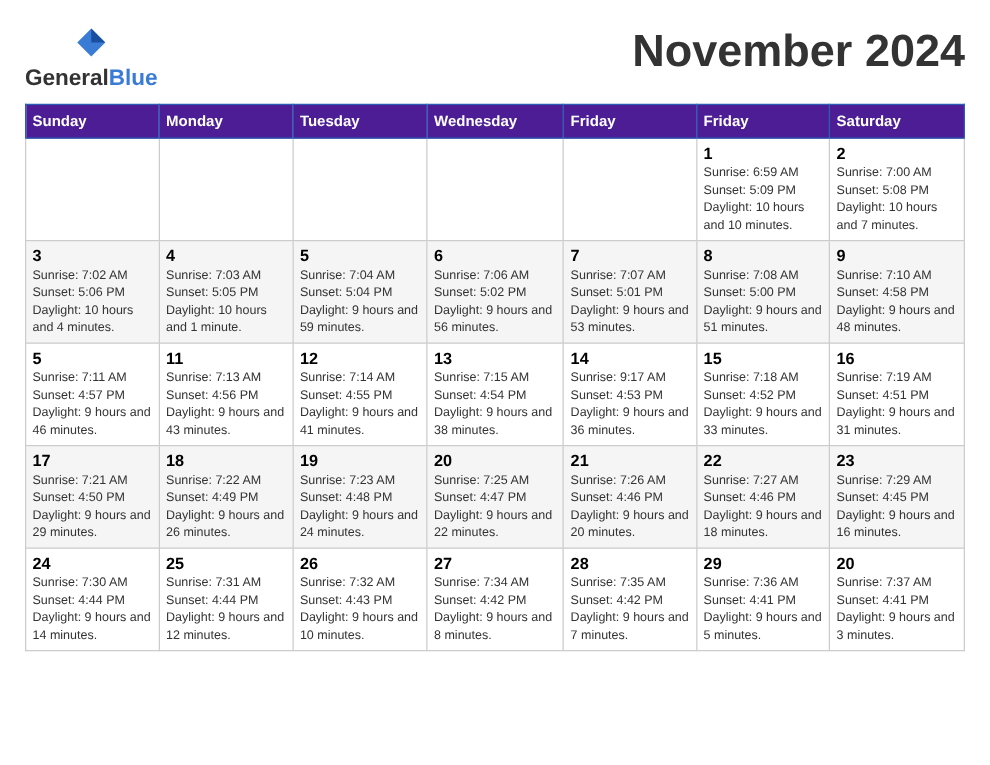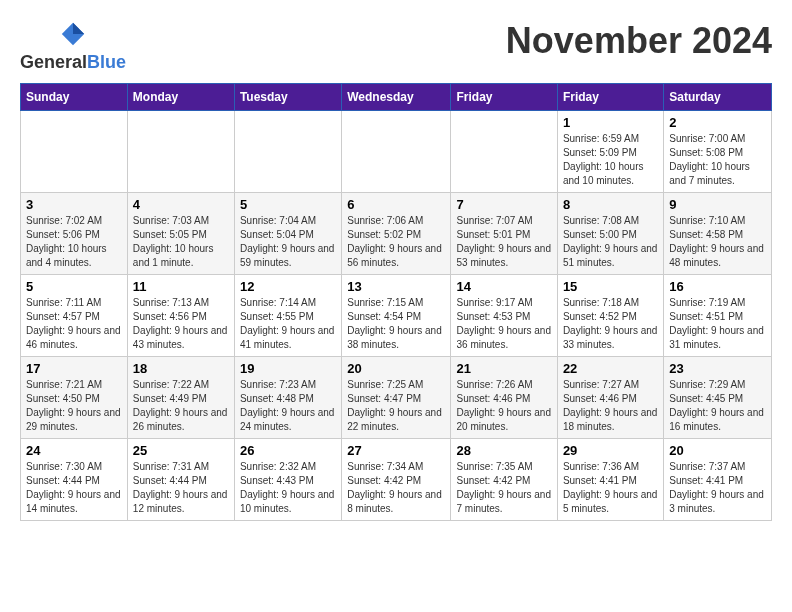--- a/index.html
+++ b/index.html
@@ -277,21 +277,21 @@
 Daylight: 9 hours and 14 minutes.</div>
         </td>
         <td>
           <div class="day-number">25</div>
           <div class="day-detail">Sunrise: 7:31 AM
 Sunset: 4:44 PM
 Daylight: 9 hours and 12 minutes.</div>
         </td>
         <td>
           <div class="day-number">26</div>
-          <div class="day-detail">Sunrise: 2:32 AM
+          <div class="day-detail">Sunrise: 7:32 AM
 Sunset: 4:43 PM
 Daylight: 9 hours and 10 minutes.</div>
         </td>
         <td>
           <div class="day-number">27</div>
           <div class="day-detail">Sunrise: 7:34 AM
 Sunset: 4:42 PM
 Daylight: 9 hours and 8 minutes.</div>
         </td>
         <td>

